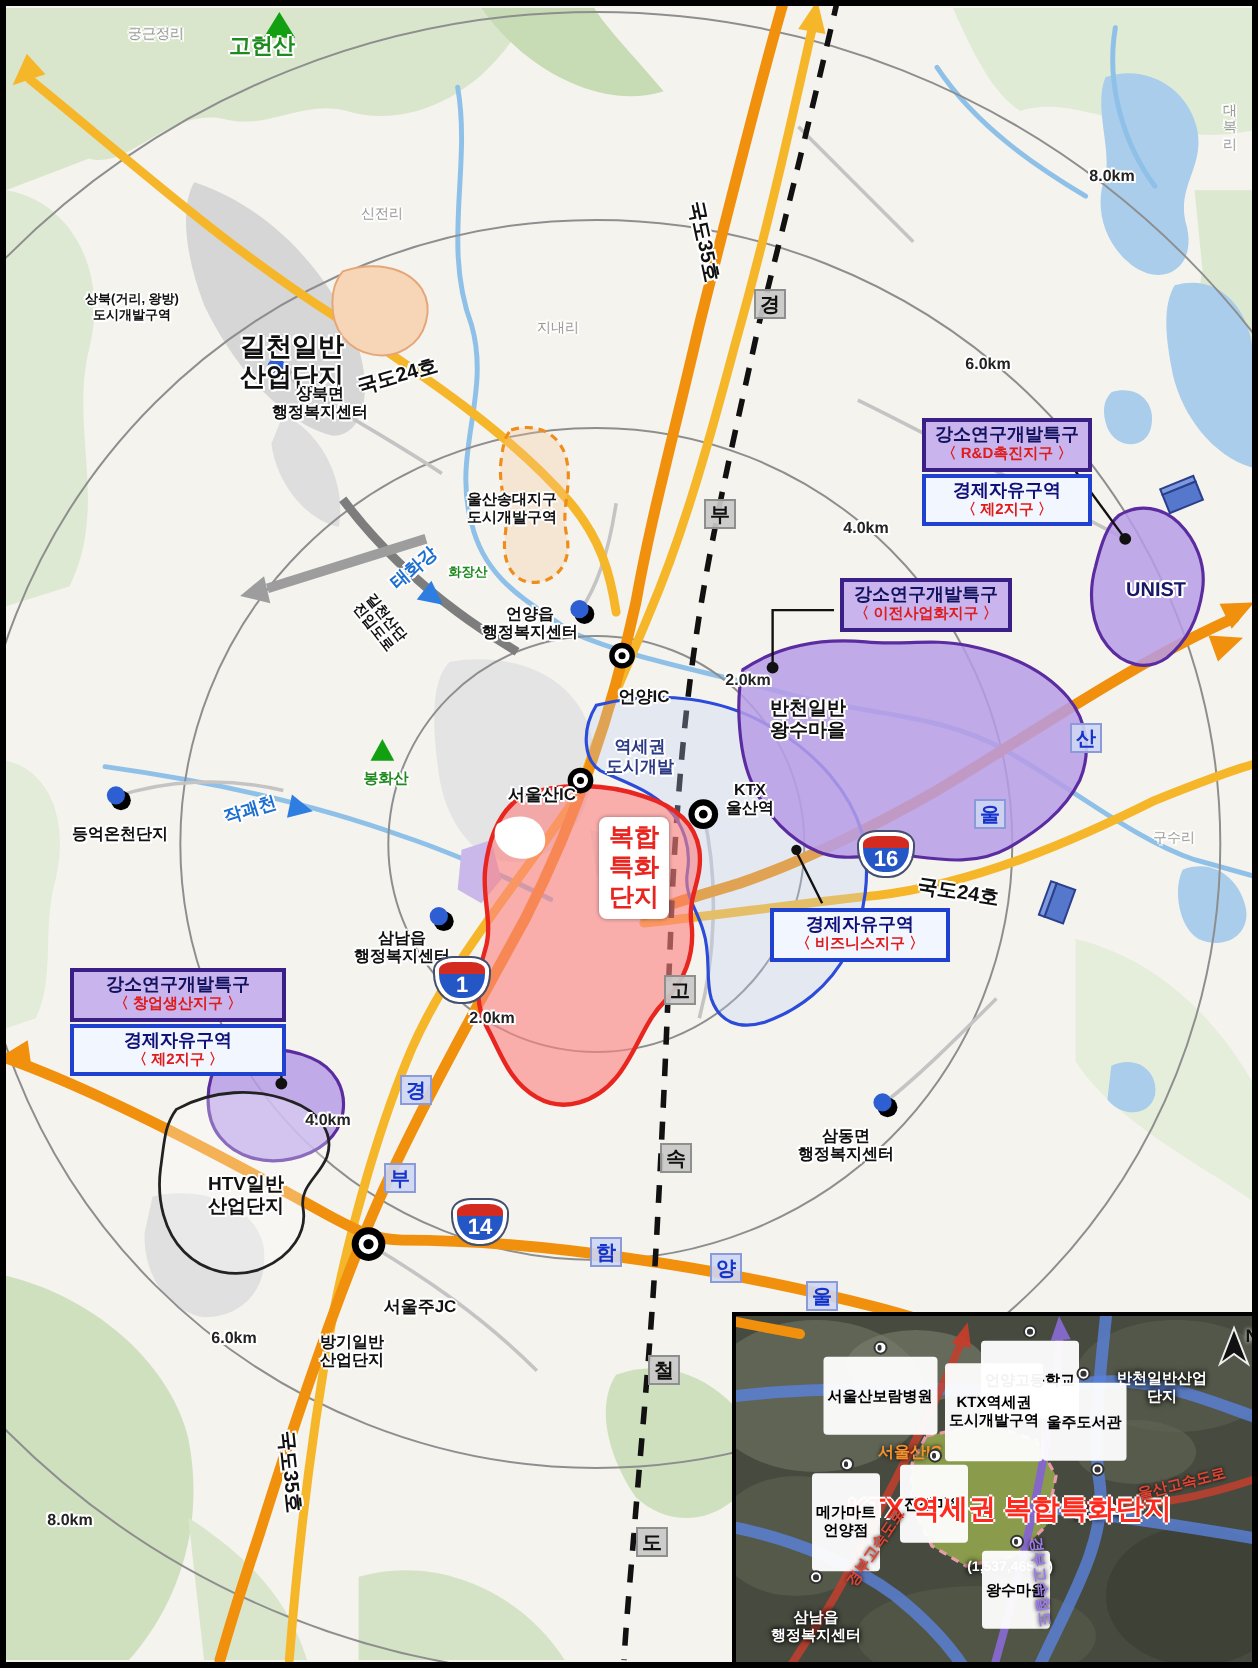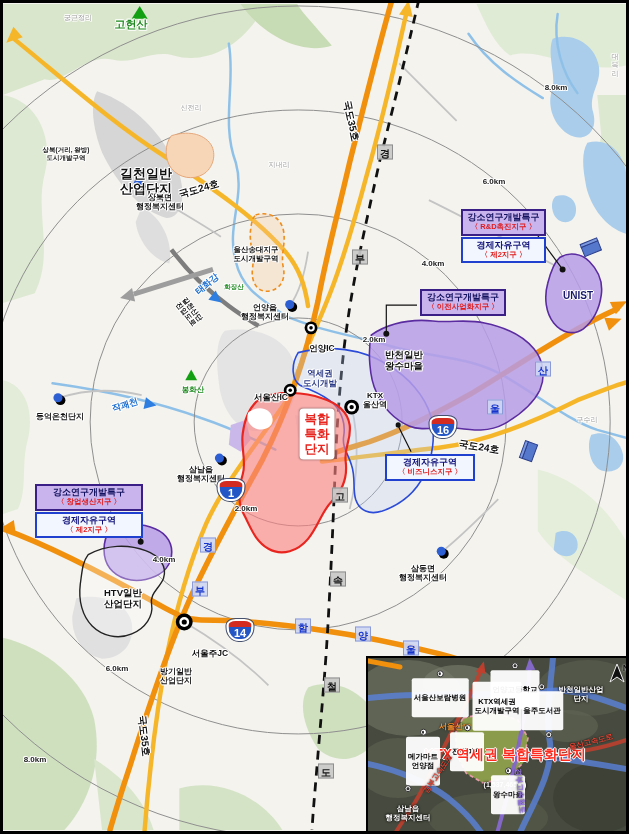--- a/index.html
+++ b/index.html
@@ -298,21 +298,21 @@
 
   <div class="cbox hwy" style="left:205px;top:542px;">경</div>
   <div class="cbox hwy" style="left:197px;top:586px;">부</div>
   <div class="cbox hwy" style="left:300px;top:623px;">함</div>
   <div class="cbox hwy" style="left:360px;top:631px;">양</div>
   <div class="cbox hwy" style="left:408px;top:645px;">울</div>
   <div class="cbox hwy" style="left:492px;top:404px;">울</div>
   <div class="cbox hwy" style="left:540px;top:366px;">산</div>
 
   <div class="shield" style="left:228px;top:487px;">1</div>
-  <div class="shield" style="left:237px;top:627px;">14</div>
+  <div class="shield" style="left:237px;top:608px;">14</div>
   <div class="shield" style="left:440px;top:424px;">16</div>
 
   <div class="zstack" style="left:458px;top:206px;width:85px;">
     <div class="zbox">
       <div class="t">강소연구개발특구</div>
       <div class="s">〈 R&amp;D촉진지구 〉</div>
     </div>
     <div class="zbox fez">
       <div class="t">경제자유구역</div>
       <div class="s">〈 제2지구 〉</div>

